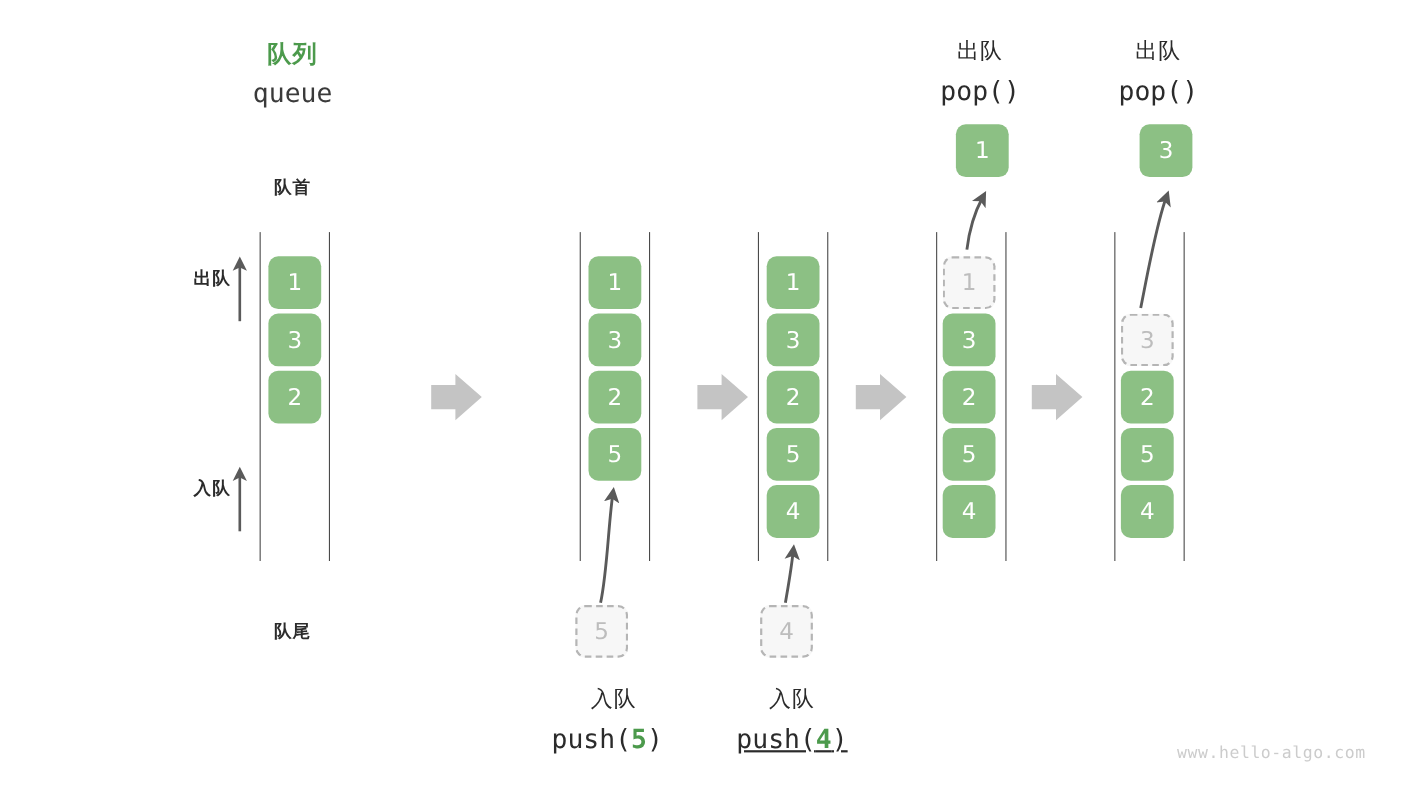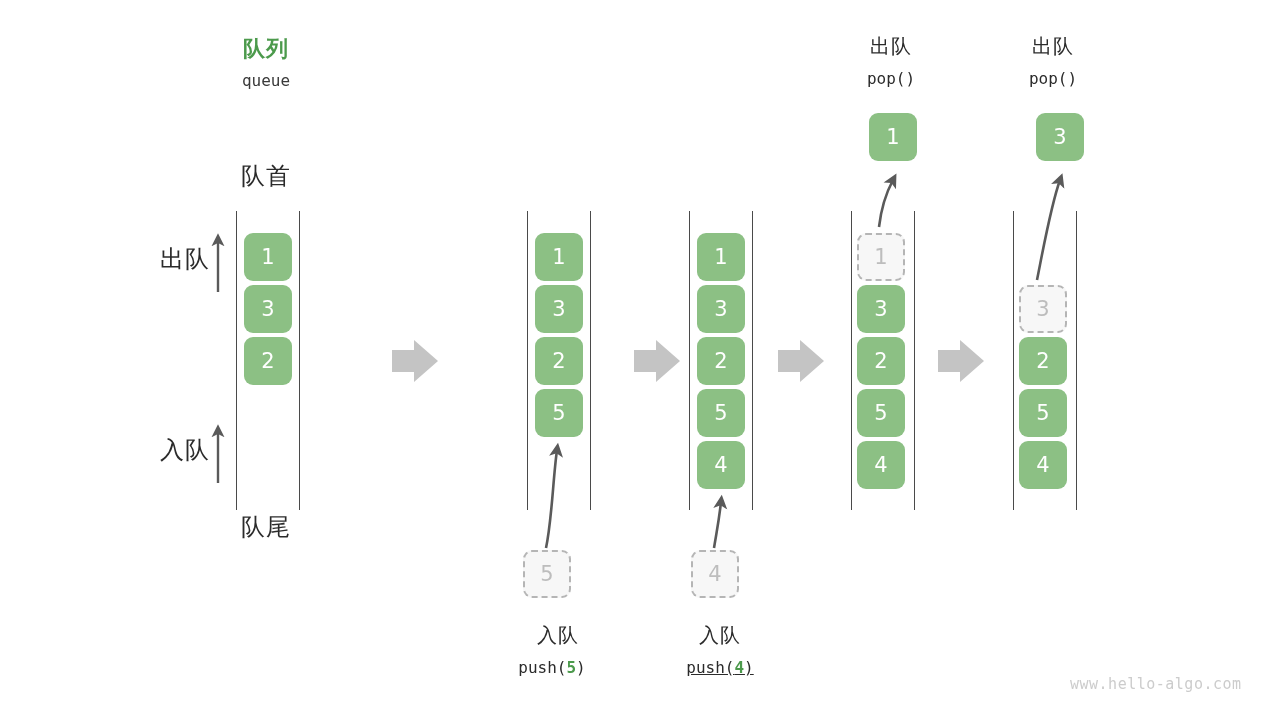--- a/index.html
+++ b/index.html
@@ -27,34 +27,34 @@
 
   
   .lbl {
     position: absolute;
     white-space: pre;
     text-align: center;
     color: #2b2b2b;
   }
   .cn-bold {
     font-family: "DejaVu Sans", "Liberation Sans", sans-serif;
-    font-weight: 400;
-    font-size: 24px;
+    font-weight: 700;
+    font-size: 16px;
     letter-spacing: 1px;
   }
   .cn-reg {
     font-family: "DejaVu Sans", "Liberation Sans", sans-serif;
     font-weight: 400;
     font-size: 20px;
     letter-spacing: 1px;
   }
   .mono {
     font-family: "DejaVu Sans Mono", "Liberation Mono", monospace;
     font-weight: 400;
-    font-size: 16px;
+    font-size: 24px;
   }
   .title-green {
     color: #4c9a4c;
     font-family: "DejaVu Sans", "Liberation Sans", sans-serif;
     font-weight: 700;
     font-size: 22px;
     letter-spacing: 1px;
   }
   .accent {
     color: #4c9a4c;
@@ -112,21 +112,21 @@
 </style>
 </head>
 <body>
 
 <div class="stage">
 
   <div class="lbl title-green" style="left:206px; top:34px; width:120px;">队列</div>
   <div class="lbl mono" style="left:206px; top:71px; width:120px; color:#3a3a3a;">queue</div>
 
   <div class="lbl cn-bold" style="left:206px; top:160px; width:120px;">队首</div>
-  <div class="lbl cn-bold" style="left:206px; top:511px; width:120px;">队尾</div>
+  <div class="lbl cn-bold" style="left:206px; top:564px; width:120px;">队尾</div>
 
   <div class="lbl cn-bold" style="left:140px; top:243px; width:70px; text-align:right;">出队</div>
   <div class="lbl cn-bold" style="left:140px; top:434px; width:70px; text-align:right;">入队</div>
 
   <div class="lbl cn-reg" style="left:831px; top:33px; width:120px;">出队</div>
   <div class="lbl mono" style="left:831px; top:69px; width:120px;">pop()</div>
 
   <div class="lbl cn-reg" style="left:993px; top:33px; width:120px;">出队</div>
   <div class="lbl mono" style="left:993px; top:69px; width:120px;">pop()</div>
 

